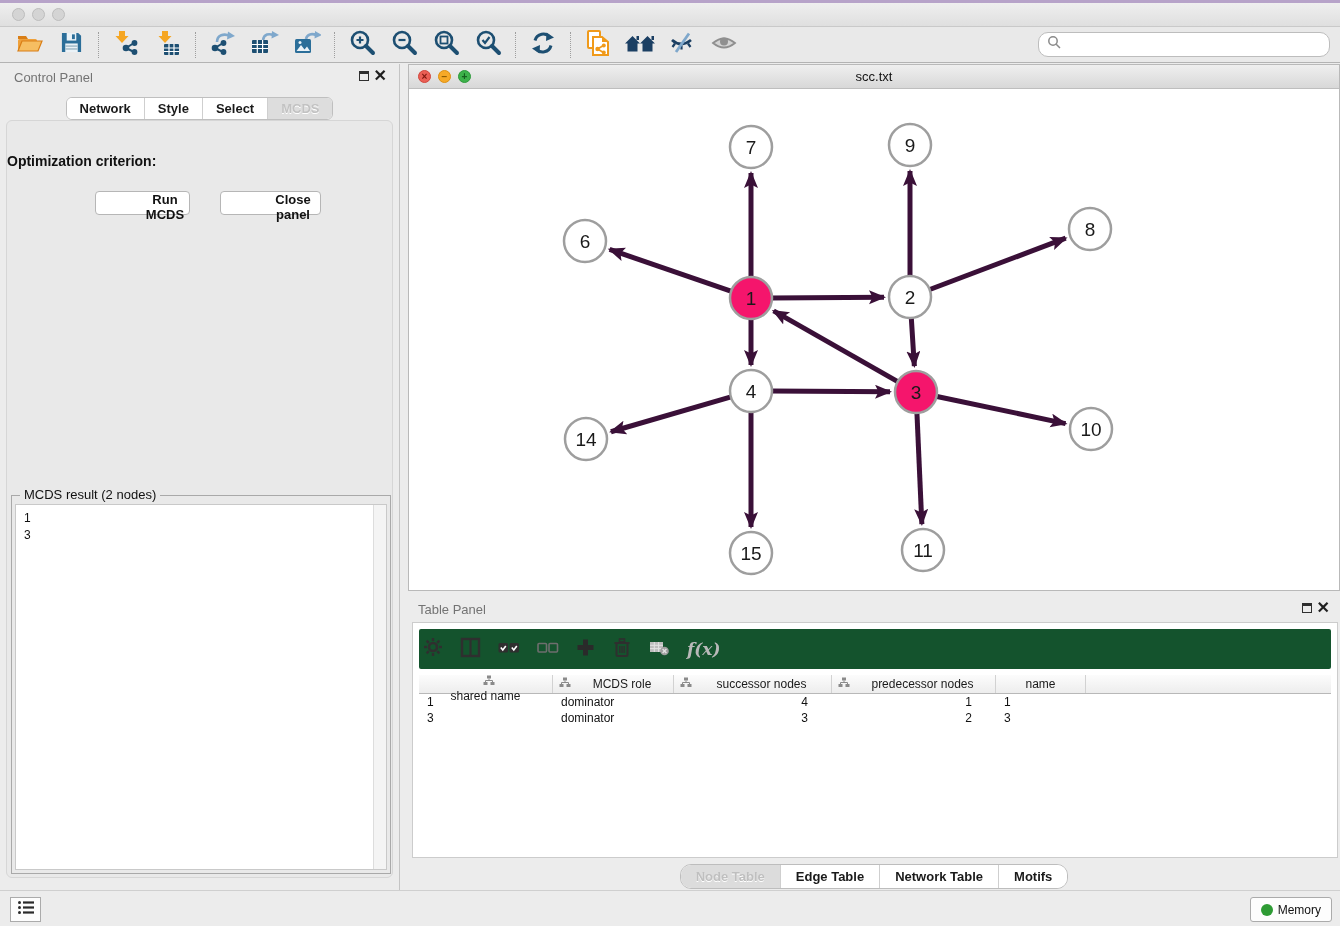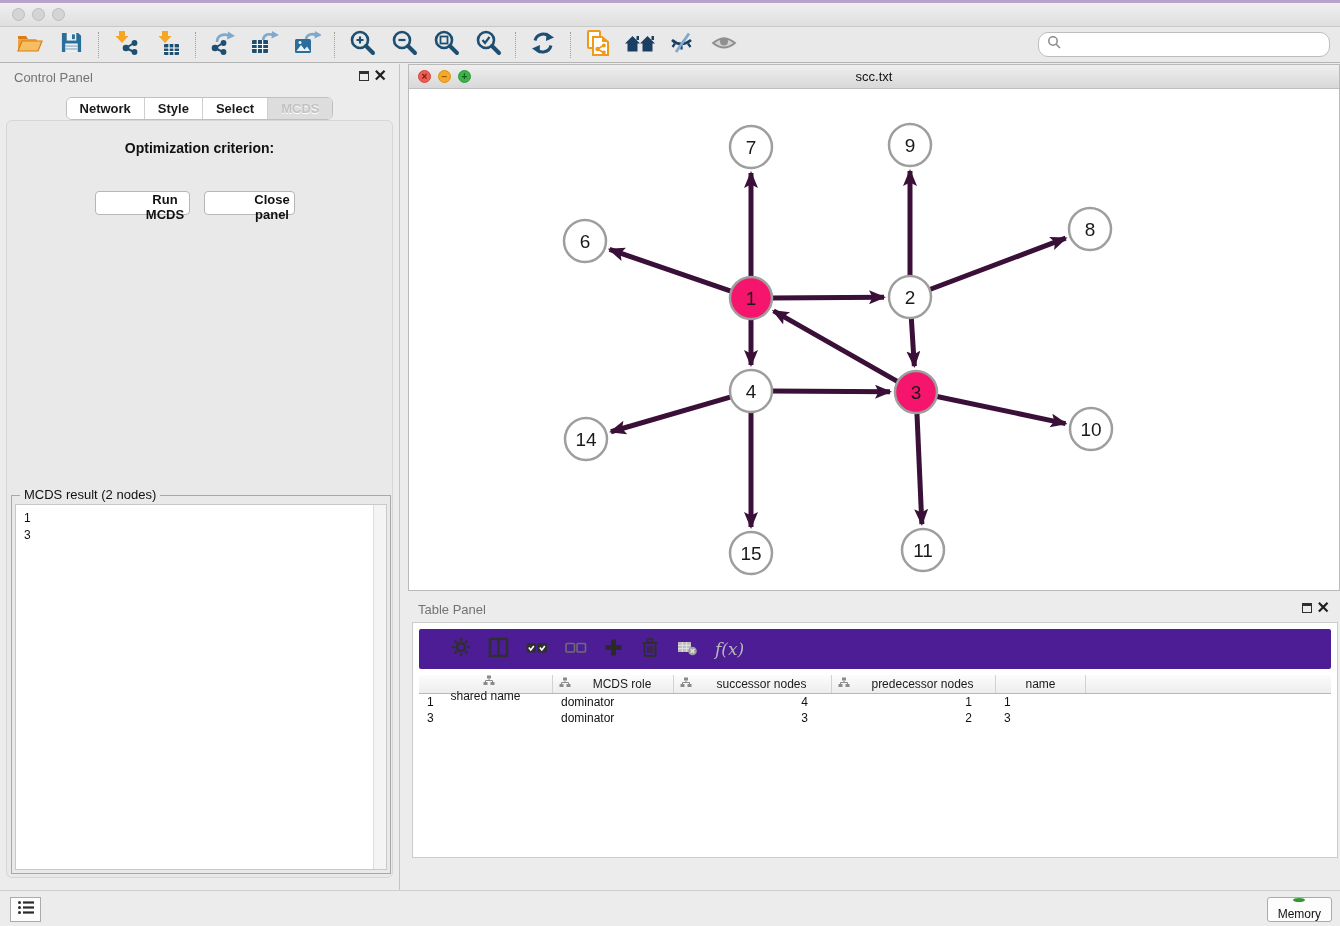--- a/index.html
+++ b/index.html
@@ -33,32 +33,32 @@
   .float-btn { position:absolute; top:7px; width:10px; height:10px; border:1.5px solid #2F2F2F; border-top-width:3px; }
   .close-btn { position:absolute; top:2px; font-size:16px; font-weight:700; color:#1F1F1F; line-height:20px; }
   .cp-tabs { position:absolute; top:33px; left:0; width:100%; text-align:center; }
   .tab-group { display:inline-flex; border:1px solid #BFBFBF; border-radius:6px; overflow:hidden; background:#fff; }
   .tab-item { padding:3px 13px; font-size:13px; font-weight:700; color:#1A1A1A; background:#fff;
     border-left:1px solid #CFCFCF; white-space:nowrap; }
   .tab-item:first-child { border-left:none; }
   .tab-item.active { background:#DDDDDD; color:#C2C2C2; text-shadow:0 1px 0 #fff; }
   .cp-body { position:absolute; left:6px; right:6px; top:56px; bottom:12px;
     background:#E9E9E9; border:1px solid #D6D6D6; border-radius:6px; }
-  .opt-label { position:absolute; top:19px; left:0; right:0; text-align:center; font-size:14px; font-weight:700; color:#111; }
+  .opt-label { position:absolute; top:32px; left:0; right:0; text-align:left; font-size:14px; font-weight:700; color:#111; }
   .dropdown { position:absolute; left:38px; top:40px; width:310px; height:22px; background:#fff;
     border:1px solid #B6B6B6; border-radius:5px; font-size:13px; color:#111;
     display:flex; align-items:center; padding-left:12px; }
   .dd-chevrons { position:absolute; right:8px; top:3px; display:flex; flex-direction:column; gap:2px; }
   .dd-chevrons i { width:0; height:0; border-left:4px solid transparent; border-right:4px solid transparent; display:block; }
   .dd-chevrons .up { border-bottom:5px solid #555; }
   .dd-chevrons .down { border-top:5px solid #555; }
   .cp-btn { position:absolute; top:70px; height:24px; background:#fff; border:1px solid #B6B6B6;
     border-radius:4px; font-size:13px; font-weight:700; color:#111; font-family:"Liberation Sans",sans-serif;padding-left:45px; }
   .btn-run { left:88px; width:95px; }
-  .btn-close { left:197px; width:91px; }
+  .btn-close { left:213px; width:101px; }
   .result-box { position:absolute; left:4px; width:380px; top:374px; bottom:3px; border:1px solid #A9A9A9; background:#E9E9E9; }
   .result-legend { position:absolute; top:-9px; left:8px; background:#E9E9E9; padding:0 4px; font-size:13px; color:#111; }
   .result-inner { position:absolute; left:3px; right:3px; top:8px; bottom:3px; background:#fff; border:1px solid #C9C9C9; }
   .result-scroll { position:absolute; right:0; top:0; bottom:0; width:13px; background:#F4F4F4; border-left:1px solid #DDD; }
   .result-lines { padding:5px 8px; font-size:12px; color:#111; line-height:17px; }
 
   
   .net-window { position:absolute; left:408px; top:64px; width:932px; height:527px;
     background:#fff; border:1px solid #B9B9B9; }
   .net-titlebar { position:absolute; left:0; top:0; width:100%; height:24px;
@@ -68,22 +68,22 @@
     display:flex; align-items:center; justify-content:center; line-height:1; }
   .light.red { background:#EA5F55; border:1px solid #D1463C; color:#7E160E; }
   .light.yellow { background:#F6A927; border:1px solid #DE9010; color:#8A5A00; }
   .light.green { background:#3DB14A; border:1px solid #2E9A3B; color:#155F1E; }
   .net-titlebar .title { position:absolute; left:0; right:0; top:4px; text-align:center; font-size:13px; color:#111; }
   .net-canvas { position:absolute; left:0; top:24px; width:930px; height:501px; background:#fff; }
 
   
   .table-panel { position:absolute; left:408px; top:596px; width:932px; height:294px; background:#ECECEC; }
   .tp-board { position:absolute; left:4px; right:2px; top:26px; height:236px; background:#fff; border:1px solid #CCC; }
-  .tp-toolstrip { position:absolute; left:6px; right:6px; top:6px; height:40px; background:#4c1d95;
-    border-radius:2px; display:flex; align-items:center; gap:17px; padding-left:32px; }
+  .tp-toolstrip { position:absolute; left:6px; right:6px; top:6px; height:40px; background:#14532d;
+    border-radius:2px; display:flex; align-items:center; gap:17px; padding-left:4px;font-weight:bold; }
   .tp-icon { display:flex; align-items:center; justify-content:center; }
   .fx-label { font-family:"DejaVu Serif", serif; font-style:italic; font-size:17px; color:#B9B9B9; }
   .tp-table { position:absolute; left:6px; top:52px; right:6px; }
   .tp-header { display:flex; height:19px; background:linear-gradient(#FCFCFC,#EDEDED); border-bottom:1px solid #B8B8B8; }
   .th-cell { display:flex; align-items:center; font-size:12px; color:#1A1A1A;
     border-right:1px solid #D2D2D2; height:100%; position:relative; }
   .th-cell .th-label { flex:1; text-align:center; }
   .th-icon { margin-left:6px; flex:0 0 auto; }
   .tp-row { display:flex; height:16px; }
   .td-cell { font-size:12px; color:#111; line-height:16px; white-space:nowrap; overflow:hidden; }
@@ -91,21 +91,21 @@
   .tp-tab-group { display:inline-flex; border:1px solid #BDBDBD; border-radius:11px; overflow:hidden; background:#fff; }
   .tp-tab { padding:4px 15px; font-size:13px; font-weight:700; color:#1A1A1A; background:#fff; border-left:1px solid #CFCFCF; }
   .tp-tab:first-child { border-left:none; }
   .tp-tab.active { background:#DCDCDC; color:#BFBFBF; text-shadow:0 1px 0 #fff; }
 
   
   .statusbar { position:absolute; left:0; top:890px; width:100%; height:36px; background:#ECECEC; border-top:1px solid #CFCFCF; }
   .task-btn { position:absolute; left:10px; top:6px; width:31px; height:25px; background:#FDFDFD;
     border:1px solid #ABABAB; display:flex; align-items:center; justify-content:center; }
   .memory-btn { position:absolute; right:8px; top:6px; height:25px; background:#FDFDFD; border:1px solid #ABABAB;
-    border-radius:3px; display:flex; align-items:center; gap:5px; padding:0 10px; font-size:12px; color:#111;flex-direction:column; }
+    border-radius:3px; display:flex; align-items:center; gap:5px; padding:0 10px; font-size:12px; color:#111; }
   .memory-dot { width:12px; height:12px; border-radius:50%; background:#2E9B34; }
 </style>
 </head>
 <body>
 
 <div id="app">
   <div class="desktop-strip"></div>
 
   <div class="titlebar">
     <div class="traffic">
@@ -549,20 +549,28 @@
             <div class="tp-row">
               <div class="td-cell" style="width: 134px; text-align: left; padding: 0px 0px 0px 8px;">3</div>
               <div class="td-cell" style="width: 121px; text-align: left; padding: 0px 0px 0px 8px;">dominator</div>
               <div class="td-cell" style="width: 158px; text-align: right; padding: 0px 24px 0px 0px;">3</div>
               <div class="td-cell" style="width: 164px; text-align: right; padding: 0px 24px 0px 0px;">2</div>
               <div class="td-cell" style="width: 90px; text-align: left; padding: 0px 0px 0px 8px;">3</div>
             </div>
           </div>
       </div>
     </div>
+    <div class="tp-tabs">
+      <span class="tp-tab-group" id="tp-tab-group">
+          <span class="tp-tab active">Node Table</span>
+          <span class="tp-tab">Edge Table</span>
+          <span class="tp-tab">Network Table</span>
+          <span class="tp-tab">Motifs</span>
+        </span>
+    </div>
   </div>
 
   <div class="statusbar">
     <span class="task-btn">
       <span>
         <svg width="18" height="15" viewBox="0 0 18 15" fill="#2A2A2A">
           <circle cx="2.5" cy="2.5" r="1.5"></circle>
             <rect x="6" y="1.4" width="11" height="2.2"></rect>
           <circle cx="2.5" cy="7.5" r="1.5"></circle>
             <rect x="6" y="6.4" width="11" height="2.2"></rect>

